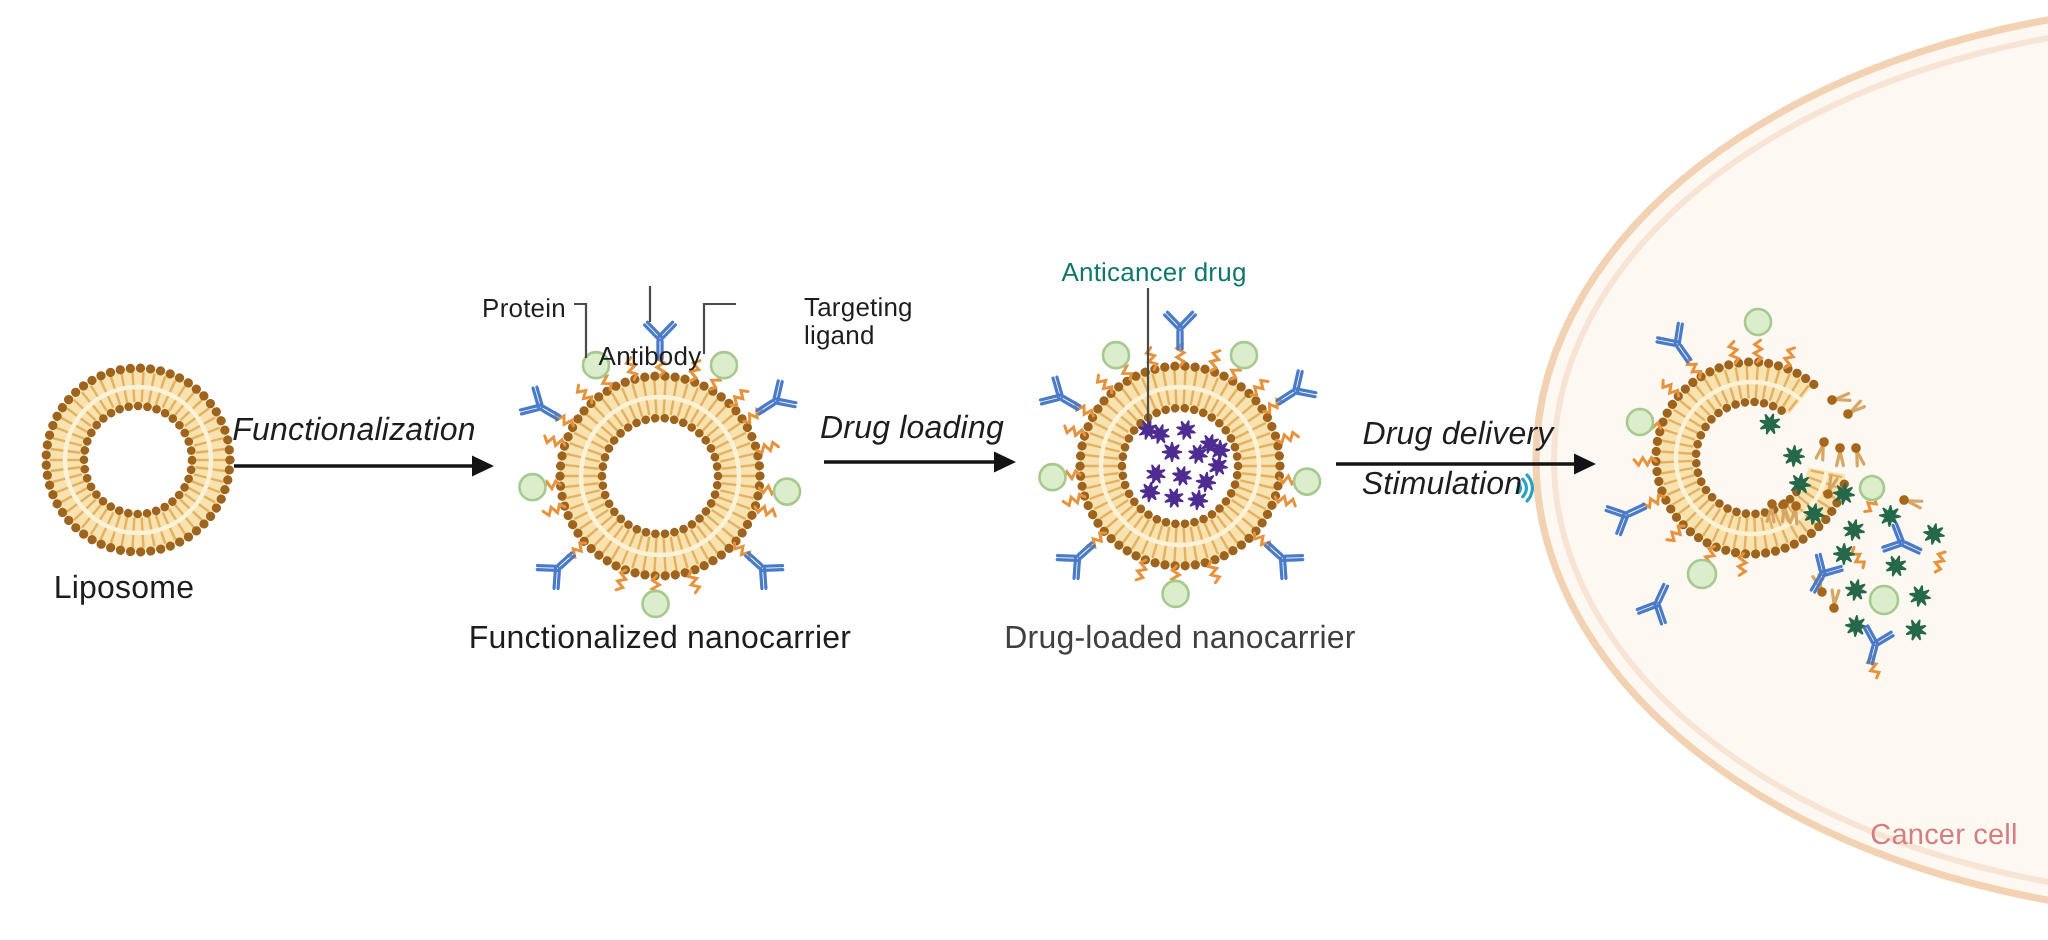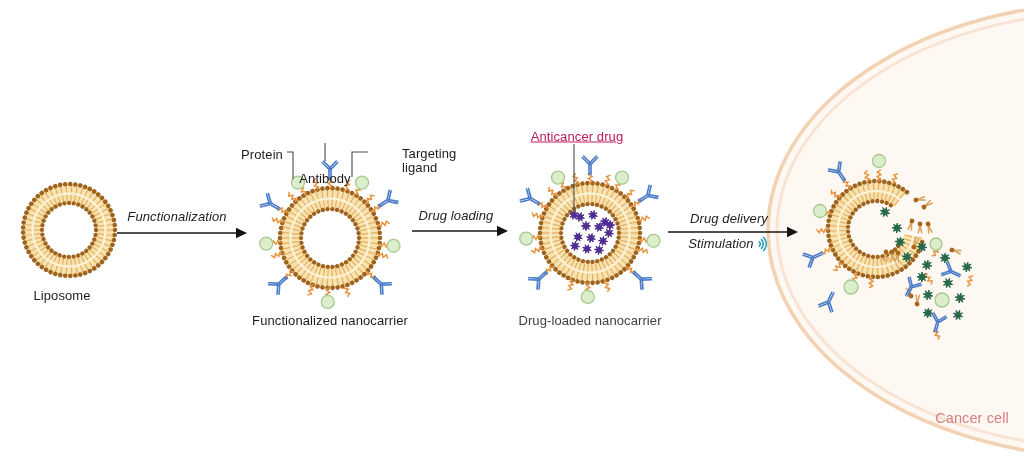--- a/index.html
+++ b/index.html
@@ -1,19 +1,19 @@
 <!DOCTYPE html>
 <html><head>
 <meta charset="utf-8">
 <style>
   html,body{margin:0;padding:0;background:#fff;}
   .canvas{position:relative;width:1024px;height:470px;background:#ffffff;overflow:hidden;
           font-family:"Liberation Sans",sans-serif;}
   svg.scene{position:absolute;left:0;top:0;}
-  .lbl{position:absolute;transform:translate(-50%,-50%);font-size:13px;color:#1d1d1f;
+  .lbl{position:absolute;transform:translate(-50%,-50%);font-size:16px;color:#1d1d1f;
        white-space:nowrap;letter-spacing:.1px;}
   .italic{font-style:italic;}
   .callout{font-size:13px;}
   #ligand-callout{transform:none;white-space:normal;width:70px;line-height:13.5px;text-align:left;margin-left:32px;}
   #cancer-label{font-size:14.5px;}
 </style>
 </head>
 <body>
 
 <div class="canvas">
@@ -574,16 +574,16 @@
   <div class="lbl italic" style="left: 729px; top: 218px; color: rgb(29, 29, 31);">Drug delivery</div>
 
   <div class="lbl italic" style="left: 721px; top: 243px; color: rgb(29, 29, 31); text-align: center;">Stimulation</div>
 
   <div class="lbl callout" style="left: 262px; top: 154px; color: rgb(29, 29, 31);">Protein</div>
 
   <div class="lbl callout" style="left: 325px; top: 136px; color: rgb(29, 29, 31); margin-top: 42px;">Antibody</div>
 
   <div class="lbl callout" id="ligand-callout" style="left: 370px; top: 147px; color: rgb(29, 29, 31);">Targeting ligand</div>
 
-  <div class="lbl callout" style="left: 577px; top: 136px; color: #be185d; text-decoration: underline;">Anticancer drug</div>
+  <div class="lbl callout" style="left: 577px; top: 136px; color: #0f766e;">Anticancer drug</div>
 
   <div class="lbl" id="cancer-label" style="left: 972px; top: 418px; color: rgb(213, 126, 128);">Cancer cell</div>
 </div>
 
 </body></html>

